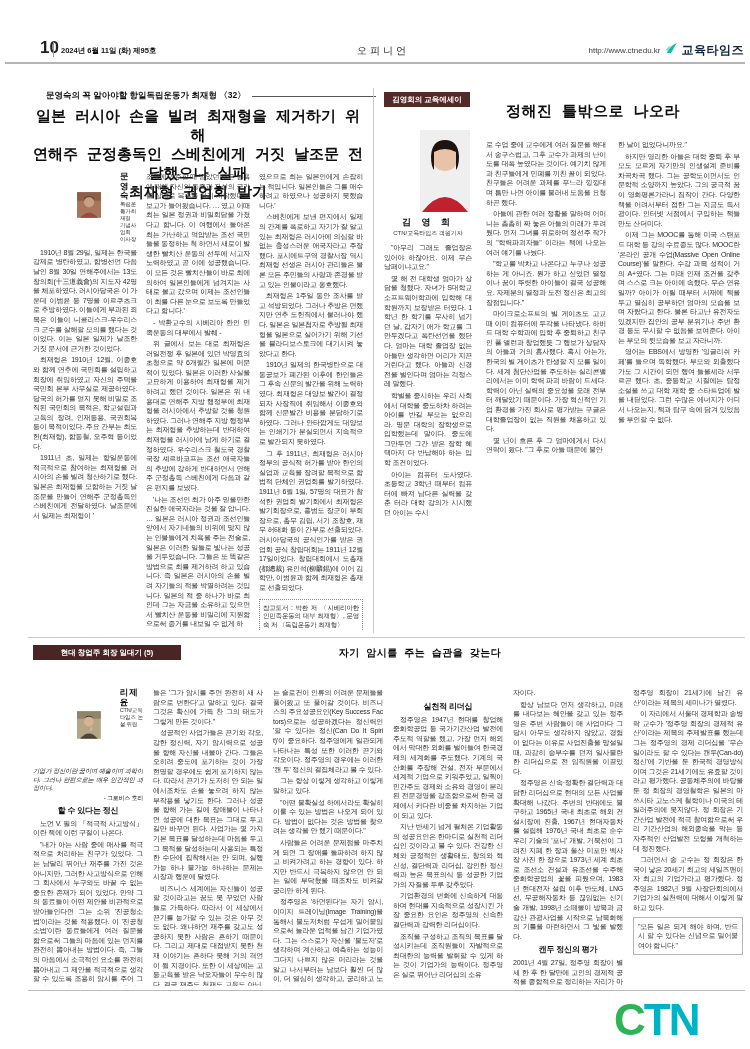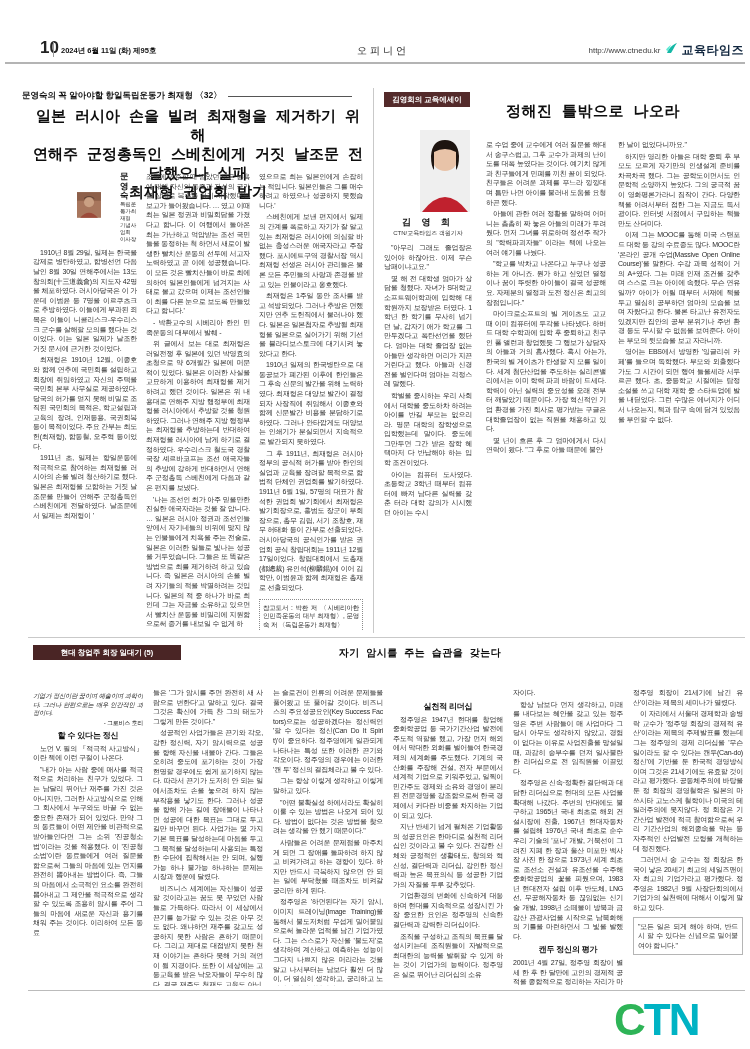--- a/index.html
+++ b/index.html
@@ -66,21 +66,21 @@
     <span>
       <svg width="13" height="13" viewBox="0 0 13 13">
           <path d="M2 11 C4 6 7 3 12 1 C9 5 8 8 6 11 Z" fill="#14b8a6"></path>
           <path d="M1 8 C2 6 4 4 6 3 C5 5 4 7 3 9 Z" fill="#5eead4"></path>
         </svg>
     </span>
     <span class="hdr-brand">교육타임즈</span>
   </div>
   <div class="abs hdr-rule" style="left:5px;top:62px;width:740px;"></div>
 
-  <div class="abs kicker-row" style="left:22px;top:90px;width:330px;">
+  <div class="abs kicker-row" style="left:46px;top:90px;width:330px;">
     <span class="kicker-text">문영숙의 꼭 알아야할 항일독립운동가 최재형 〈32〉</span>
     <span class="kicker-rule"></span>
   </div>
   <div class="abs headline h1a" style="left:33px;top:108px;width:330px;">
     <div>일본 러시아 손을 빌려 최재형을 제거하기 위해</div>
     <div>연해주 군정총독인 스베친에게 거짓 날조문 전달했으나 실패</div>
     <div>최재형 권업회 발기</div>
   </div>
 
   <div class="abs col" style="left:33px;top:172px;width:104px;height:458px;">
@@ -154,20 +154,34 @@
       <p>이제 그는 MOOC를 통해 미국 스탠포드 대학 등 강의 수료증도 많다. MOOC란 '온라인 공개 수업(Massive Open Online Course)'을 말한다. 수강 과목 성적이 거의 A+였다. 그는 미래 인재 조건을 갖추며 스스로 크는 아이에 속했다. 무슨 연유일까? 아이가 어릴 때부터 서재에 책을 두고 열심히 공부하던 엄마의 모습을 보며 자랐다고 한다. 물론 타고난 유전자도 있겠지만 집안의 공부 분위기나 주변 환경 등도 무시할 수 없음을 보여준다. 아이는 부모의 뒷모습을 보고 자라니까.</p>
       <p>영어는 EBS에서 방영한 '잉글리쉬 카페'를 들으며 독학했다. 부모와 외출했다가도 그 시간이 되면 행여 들을세라 서두르곤 했다. 초, 중등학교 시절에는 탐정 소설을 쓰고 대학 재학 중 스타트업에 발을 내딛었다. 그런 수많은 에너지가 어디서 나오는지, 책과 탐구 속에 담겨 있었음을 부인할 수 없다.</p>
     </div>
 
   <div class="abs divider-h" style="left:28px;top:637px;width:717px;"></div>
 
   <div class="abs kicker-box" style="left:33px;top:645px;width:148px;height:15px;background:#4a2525;">현대 창업주 회장 일대기 (5)</div>
   <div class="abs headline h1c" style="left:310px;top:646px;width:220px;">자기 암시를 주는 습관을 갖는다</div>
 
   <div class="abs col" style="left:33px;top:688px;width:110px;height:298px;">
+    <div class="photo-row">
+      <svg class="photo" width="64" height="74" viewBox="0 0 64 74">
+        <rect width="64" height="74" fill="#b3a585"></rect>
+        <rect width="64" height="20" fill="#8f8468"></rect>
+        <circle cx="32" cy="28" r="13" fill="#d9b292"></circle>
+        <path d="M19 22 Q22 12 32 12 Q42 12 45 22 Q45 16 32 14 Q19 16 19 22Z" fill="#3a2e26"></path>
+        <path d="M8 74 Q32 46 56 74 Z" fill="#4e453a"></path>
+        <path d="M38 40 Q44 46 40 54 L34 50Z" fill="#d9b292"></path>
+      </svg>
+      <div>
+        <div class="cap-name" style="letter-spacing:1px;">리제윤</div>
+        <div class="cap-title">CTN/교육타임즈 논설 위원</div>
+      </div>
+    </div>
     <div class="quoteblk">
       <span>기업가 정신이란 꿈이며 예술이며 과학이다. 그러나 한편으로는 매우 인간적인 과정이다.</span>
       <div class="quotesrc">- 그로비스 호리</div>
     </div>
     <div class="subhead">할 수 있다는 정신</div>
     <div>
         <p>노먼 V. 필의 『적극적 사고방식』이란 책에 이런 구절이 나온다.</p>
         <p>"내가 아는 사람 중에 매사를 적극적으로 처리하는 친구가 있었다. 그는 남달리 뛰어난 재주를 가진 것은 아니지만, 그러한 사고방식으로 인해 그 회사에서 누구와도 바꿀 수 없는 중요한 존재가 되어 있었다. 만약 그의 동료들이 어떤 제안을 비관적으로 받아들인다면 그는 소위 '진공청소법'이라는 것을 적용했다. 이 '진공청소법'이란 동료들에게 여러 질문을 함으로써 그들의 마음에 있는 먼지를 완전히 뽑아내는 방법이다. 즉, 그들의 마음에서 소극적인 요소를 완전히 뽑아내고 그 제안을 적극적으로 생각할 수 있도록 조용히 암시를 주어 그들의 마음에 새로운 자신과 용기를 채워 주는 것이다. 이리하여 모든 동료</p>
       </div>
   </div>

